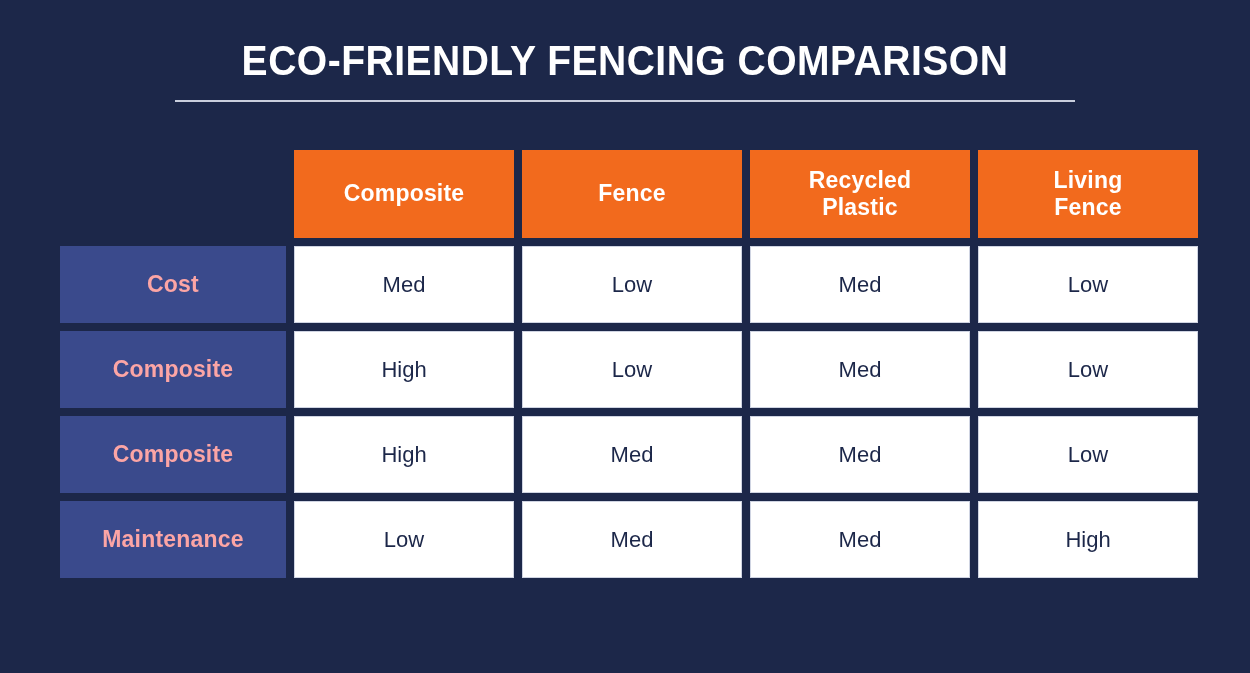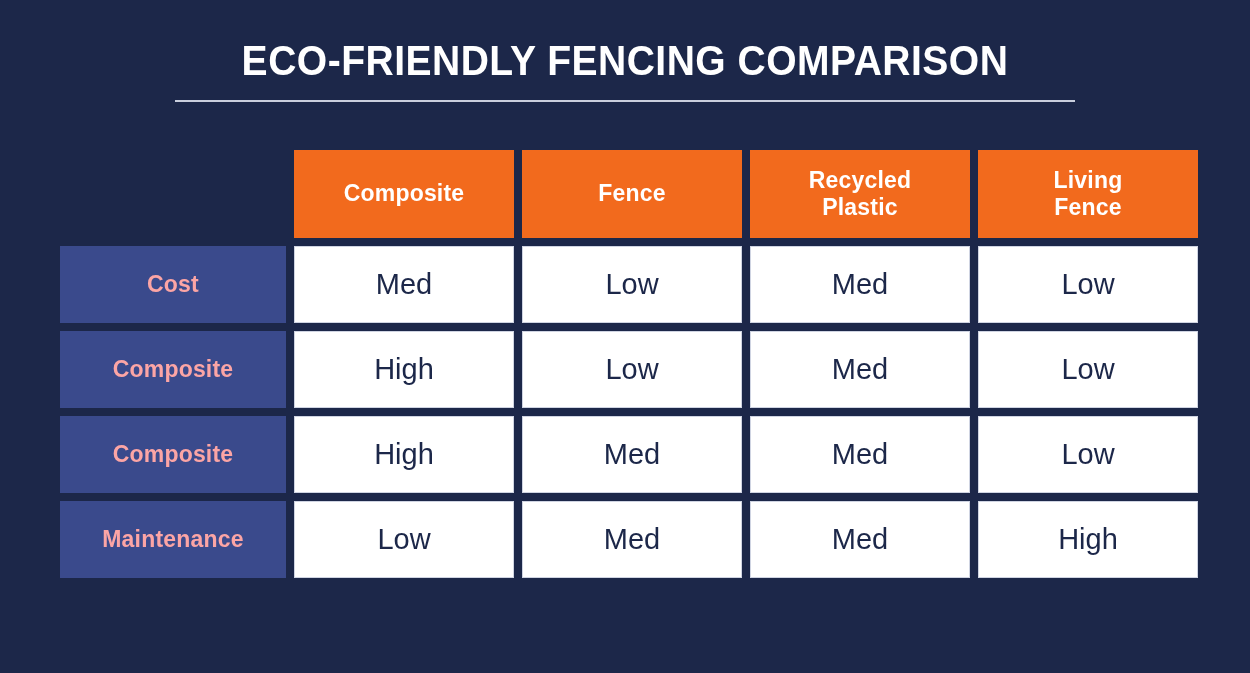--- a/index.html
+++ b/index.html
@@ -104,21 +104,21 @@
     vertical-align: middle;
     letter-spacing: 0.2px;
     border: 1px solid #3a4a8c;
   }
 
   
   .data-cell {
     height: 77px;
     background: #ffffff;
     color: #1c2749;
-    font-size: 29px;
+    font-size: 22px;
     font-weight: normal;
     text-align: center;
     vertical-align: middle;
     border: 1px solid #cfd4e2;
   }
 </style>
 </head>
 <body>
 
 <div class="infographic">

